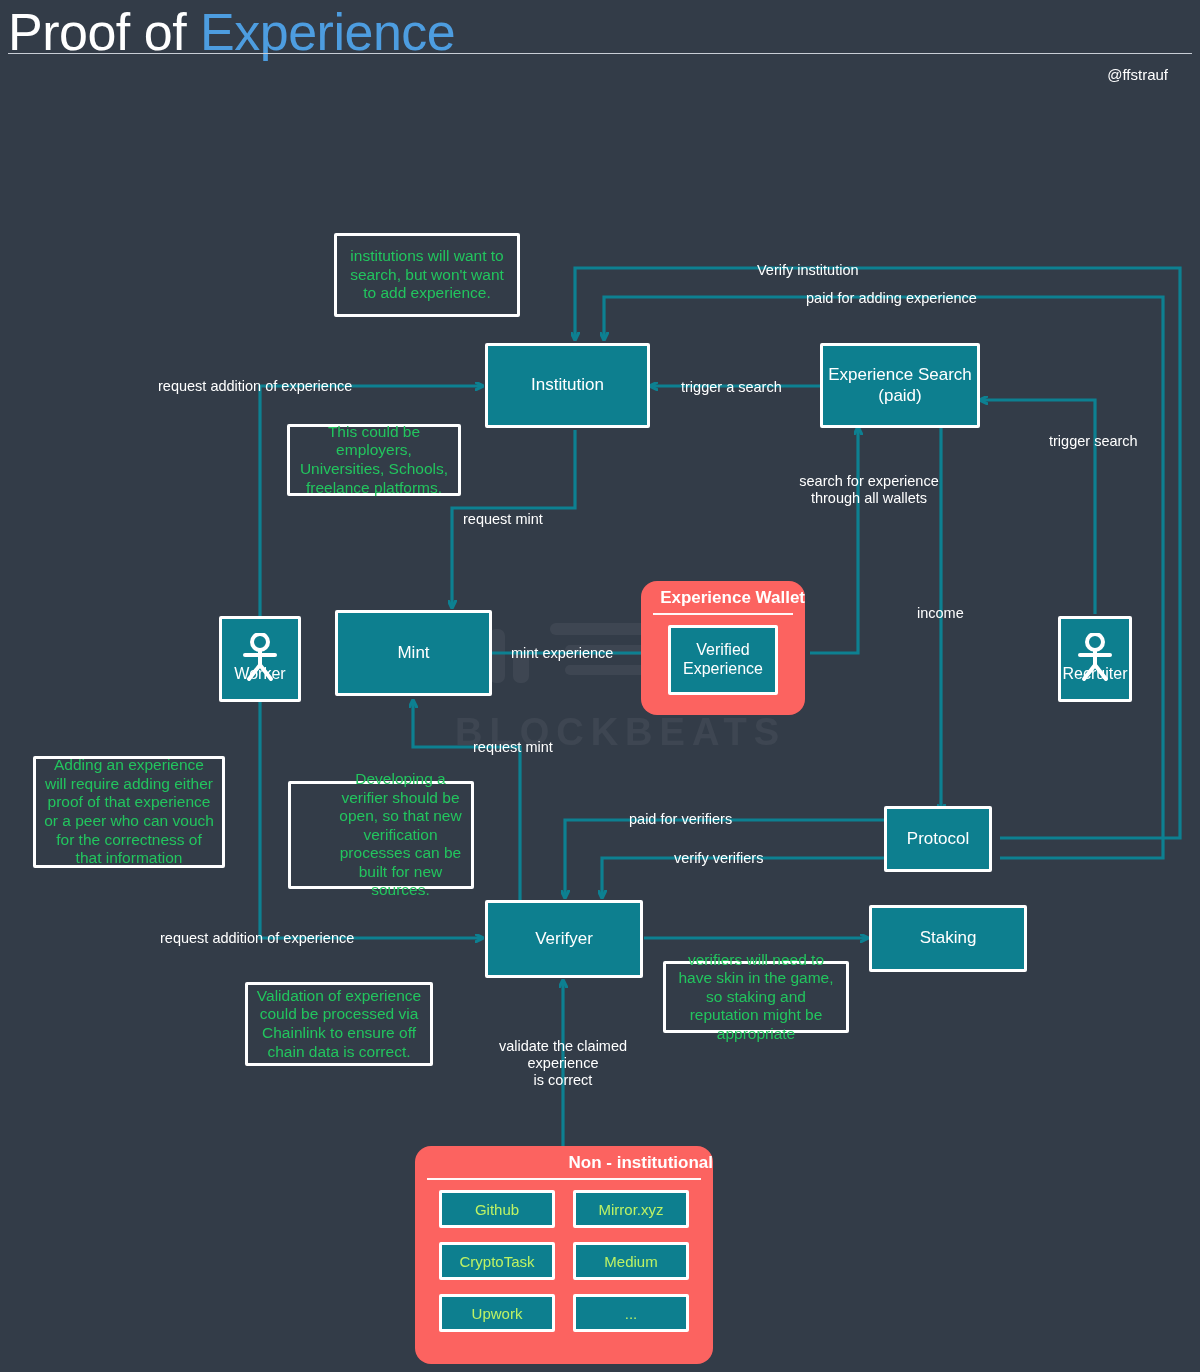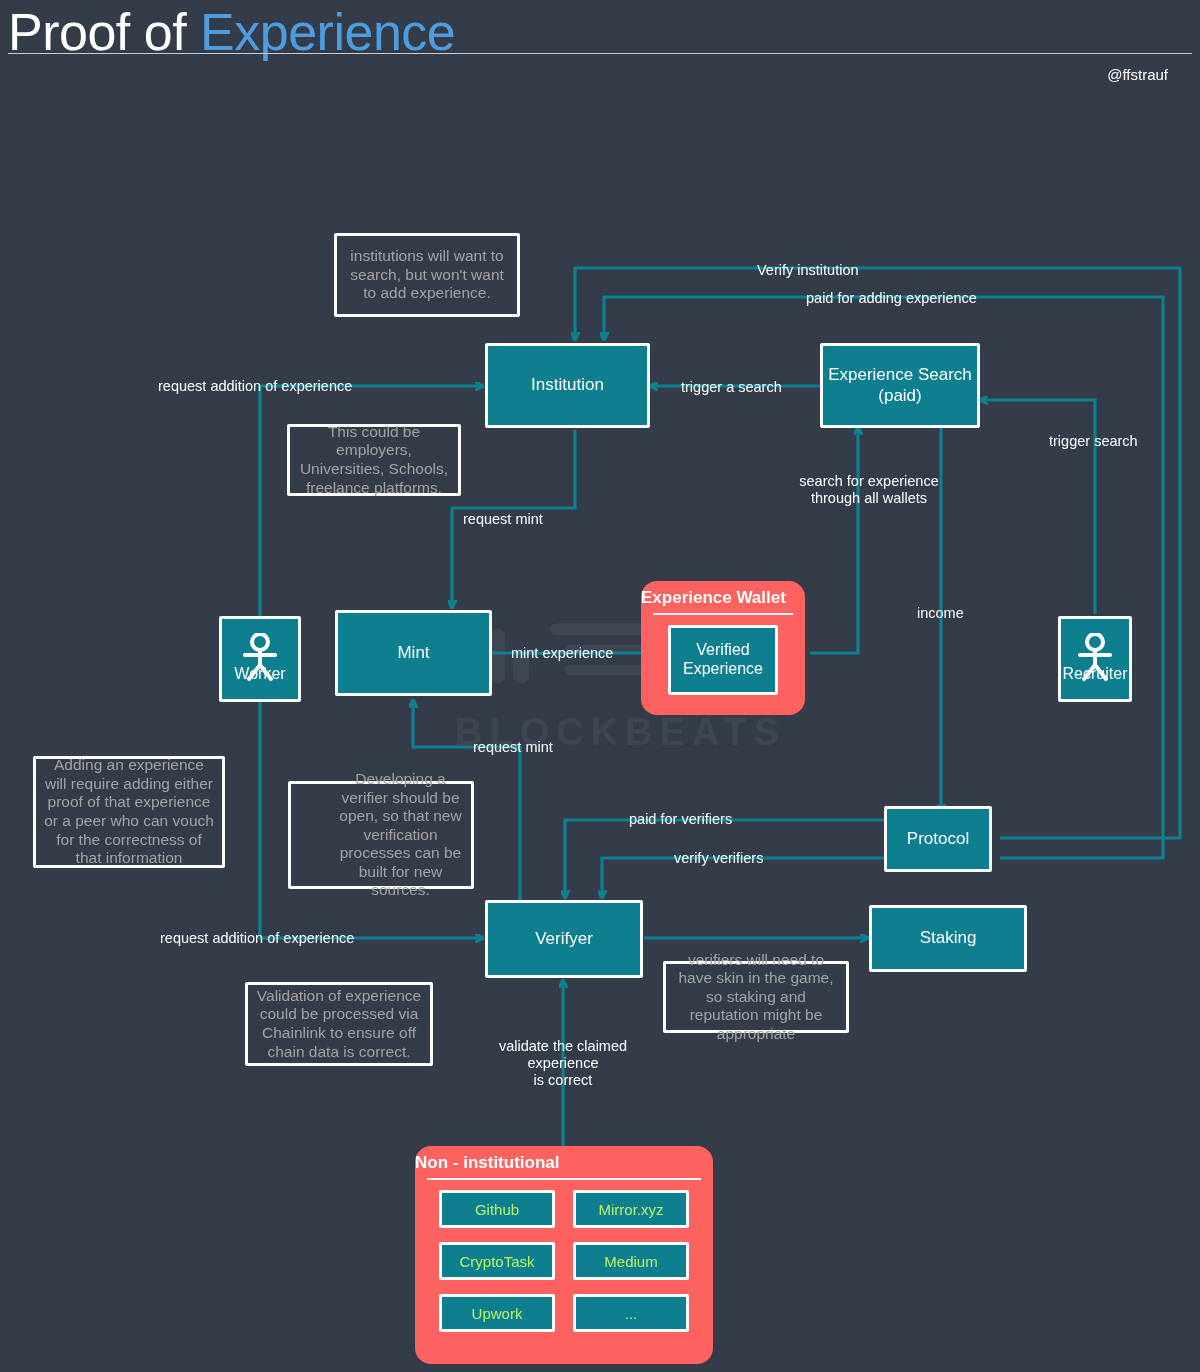--- a/index.html
+++ b/index.html
@@ -51,35 +51,35 @@
     display:flex;flex-direction:column;align-items:center;justify-content:flex-end;
     padding-bottom:16px;border-radius:2px;
   }
   .person .label{font-size:16px;color:#fff;}
   .person svg{position:absolute;top:14px;left:50%;transform:translateX(-50%);}
 
   
   .note{
     position:absolute;background:#333c48;border:3px solid #ffffff;box-sizing:border-box;
     display:flex;align-items:center;justify-content:center;text-align:center;
-    font-size:15.5px;line-height:1.2;color:#a3a3a3;padding:5px 7px;border-radius:2px;
+    font-size:15.5px;line-height:1.2;color:#22c55e;padding:5px 7px;border-radius:2px;
   }
 
   
   .elabel{
     position:absolute;font-size:14.5px;color:#ffffff;line-height:1.18;text-align:center;
     white-space:pre-line;
   }
 
   
   .panel{
     position:absolute;background:#fc6360;border-radius:16px;box-sizing:border-box;
   }
   .panel .ptitle{
-    text-align:left;color:#ffffff;font-weight:bold;font-size:17px;
+    text-align:right;color:#ffffff;font-weight:bold;font-size:17px;
     padding-top:7px;padding-bottom:5px;
   }
   .panel .pline{height:2px;background:#ffffff;margin:0 12px 10px 12px;opacity:.95;}
   .panel .pbody{display:flex;flex-wrap:wrap;justify-content:center;gap:14px 18px;padding:0 14px 14px 14px;}
   .panel .pbtn{
     width:116px;height:38px;background:#0d7f8f;border:3px solid #fff;box-sizing:border-box;
     display:flex;align-items:center;justify-content:center;font-size:15px;color:#bef264;border-radius:2px;
   }
 </style>
 </head>

